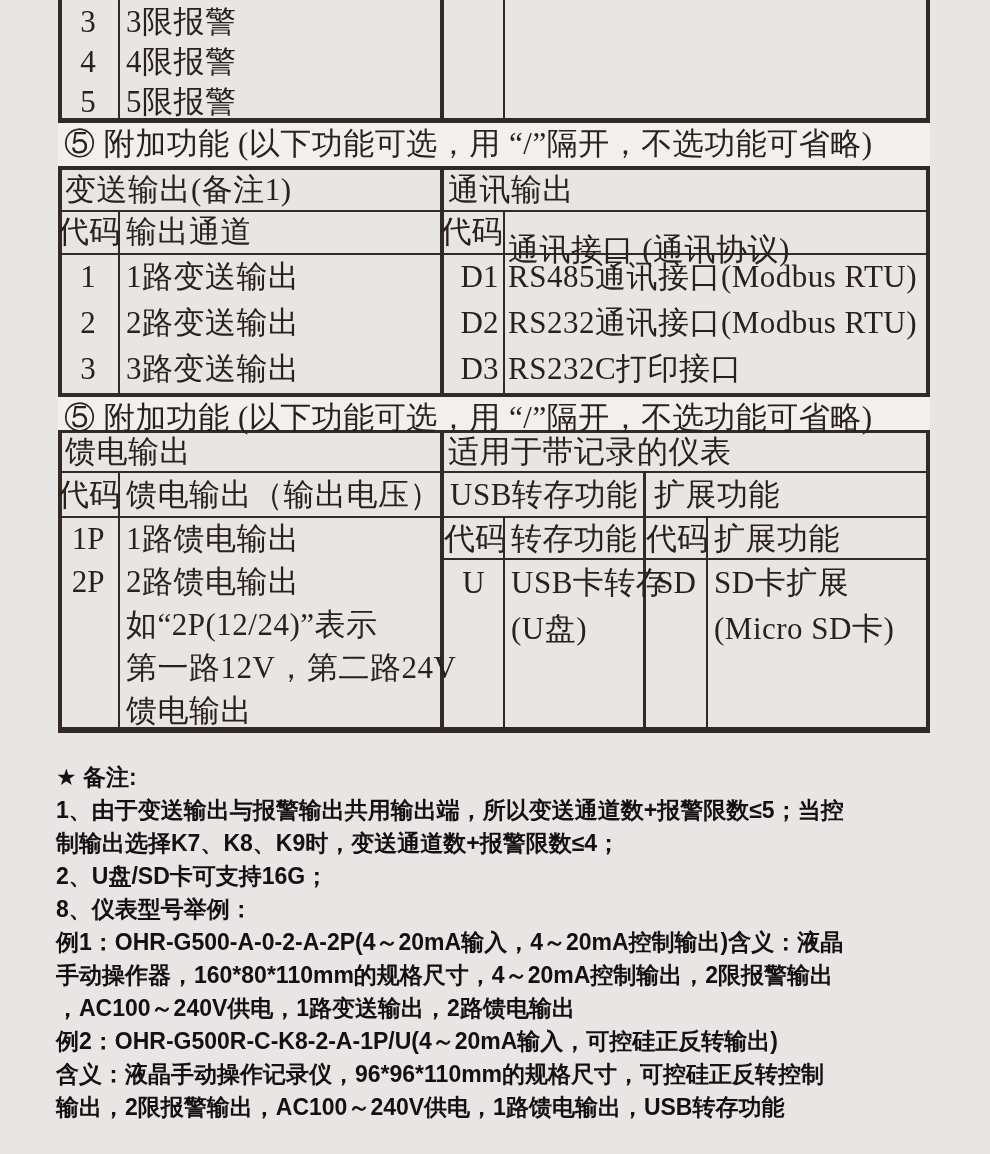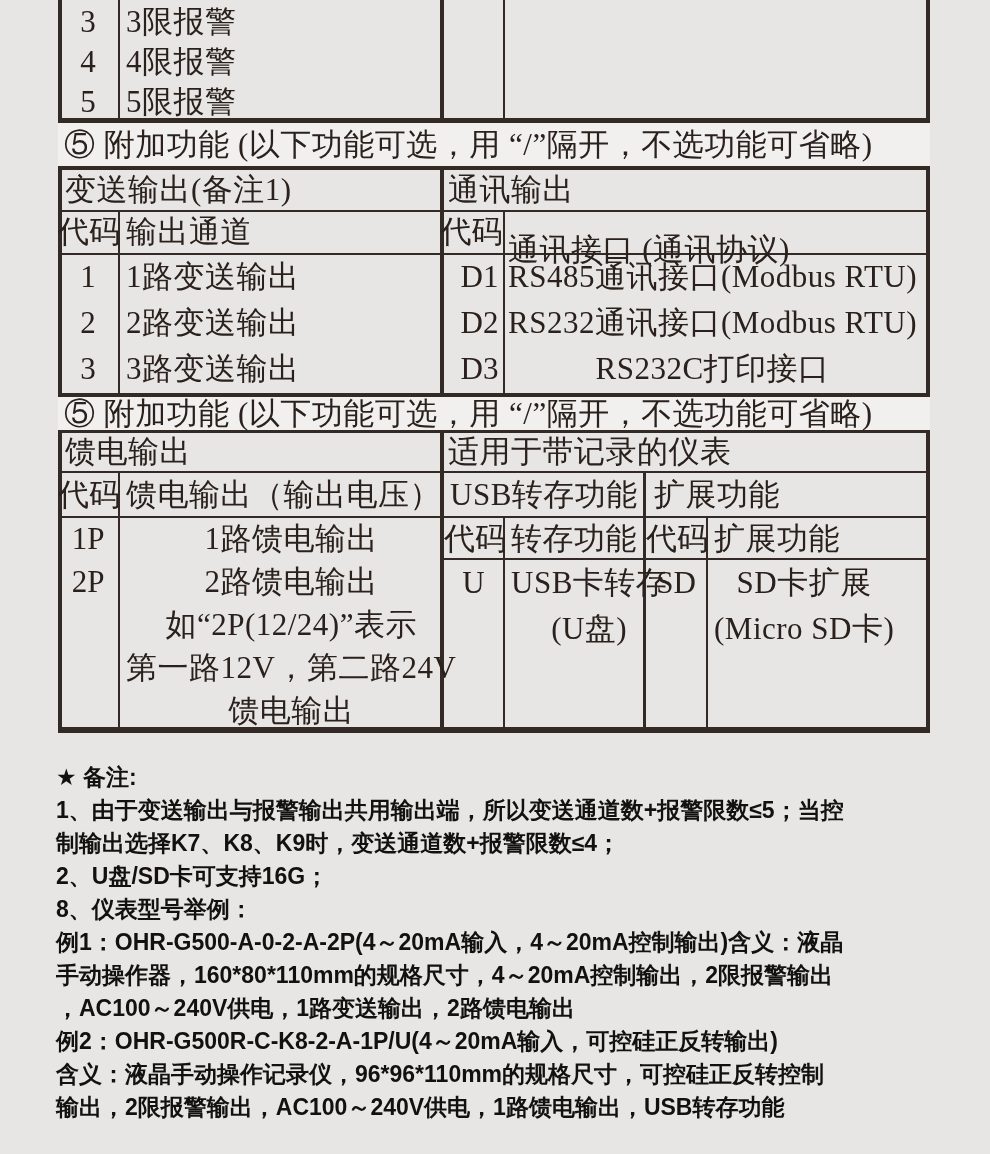--- a/index.html
+++ b/index.html
@@ -1,22 +1,22 @@
 <!DOCTYPE html>
 <html><head>
 <meta charset="utf-8">
 <style>
   html,body{margin:0;padding:0;}
   body{background:#e8e6e4;font-family:"Liberation Serif","DejaVu Serif",serif;}
   .page{position:relative;width:990px;height:1154px;background:#e8e6e4;overflow:hidden;}
   .tbl{position:absolute;left:58px;top:0;width:872px;height:733px;font-size:31px;color:#2a211d;letter-spacing:0.5px;}
   .vl,.hl{position:absolute;background:#332a26;}
-  .cell{position:absolute;white-space:nowrap;text-align:center;}
+  .cell{position:absolute;white-space:nowrap;}
   .codecol{text-align:center;letter-spacing:0;}
-  .band{position:absolute;left:0;width:872px;background:#f1f0ee;border-top:5px solid #332a26;border-bottom:4px solid #332a26;box-sizing:border-box;display:flex;align-items:center;padding-left:6px;white-space:nowrap;}
+  .band{position:absolute;left:0;width:872px;background:#f1f0ee;border-top:5px solid #332a26;border-bottom:4px solid #332a26;box-sizing:border-box;display:flex;align-items:flex-start;padding-left:6px;white-space:nowrap;}
   .band2{border-top-width:4px;border-bottom-width:3px;}
   .ln40 div{height:40px;line-height:40px;}
   .ln43 div{height:43px;line-height:43px;}
   .ln46 div{height:46px;line-height:46px;}
   .one40{height:40px;line-height:40px;}
   .one43{height:43px;line-height:43px;}
   .one42{height:42px;line-height:42px;}
   .one38{height:40px;line-height:40px;}
   .notes{position:absolute;left:56px;top:761px;width:920px;color:#121010;
          font-family:"Liberation Sans","DejaVu Sans",sans-serif;font-weight:700;font-size:23px;}

